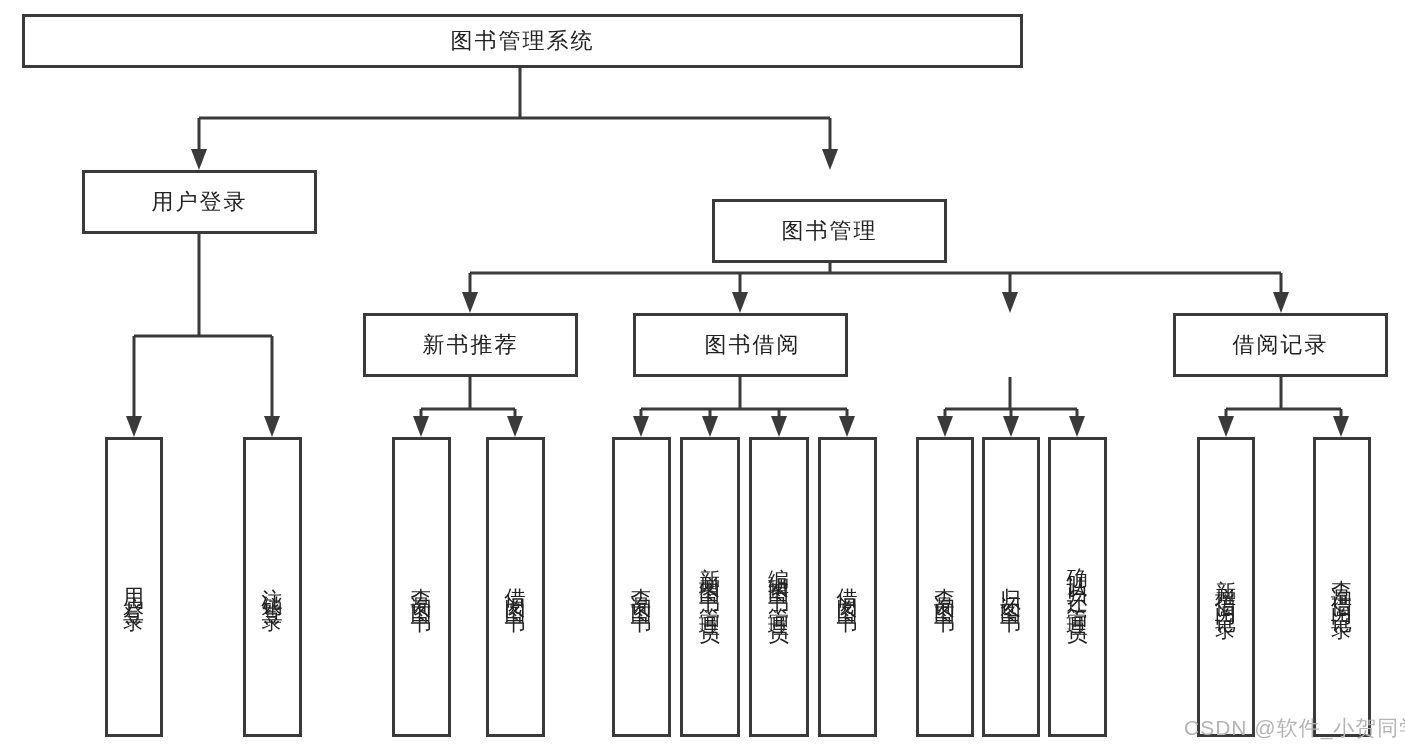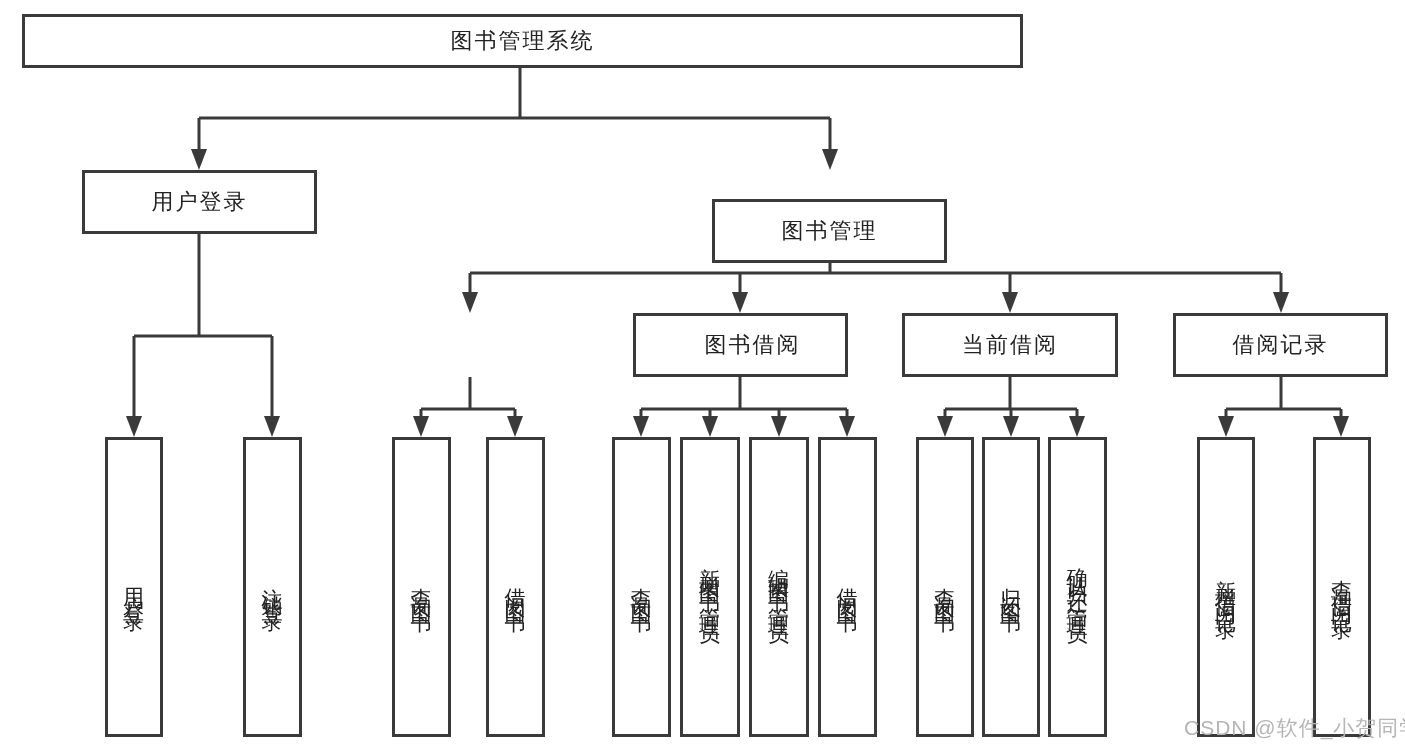--- a/index.html
+++ b/index.html
@@ -93,25 +93,25 @@
     <span>图书管理系统</span>
   </div>
 
   <div class="node h-node" style="left:82px; top:170px; width:235px; height:64px;">
     <span>用户登录</span>
   </div>
   <div class="node h-node" style="left:712px; top:170px; width:235px; height:64px;margin-top:29px;">
     <span>图书管理</span>
   </div>
 
+  <div class="node h-node" style="left:363px; top:313px; width:215px; height:64px;">
+    <span>新书推荐</span>
+  </div>
   <div class="node h-node" style="left:633px; top:313px; width:215px; height:64px;padding-left:24px;">
     <span>图书借阅</span>
-  </div>
-  <div class="node h-node" style="left:902px; top:313px; width:216px; height:64px;">
-    <span>当前借阅</span>
   </div>
   <div class="node h-node" style="left:1173px; top:313px; width:215px; height:64px;">
     <span>借阅记录</span>
   </div>
 
   <div class="node v-node" style="left:105px; top:437px; width:58px; height:300px;">
     <span>用户登录</span>
   </div>
   <div class="node v-node" style="left:243px; top:437px; width:59px; height:300px;">
     <span>注销登录</span>

